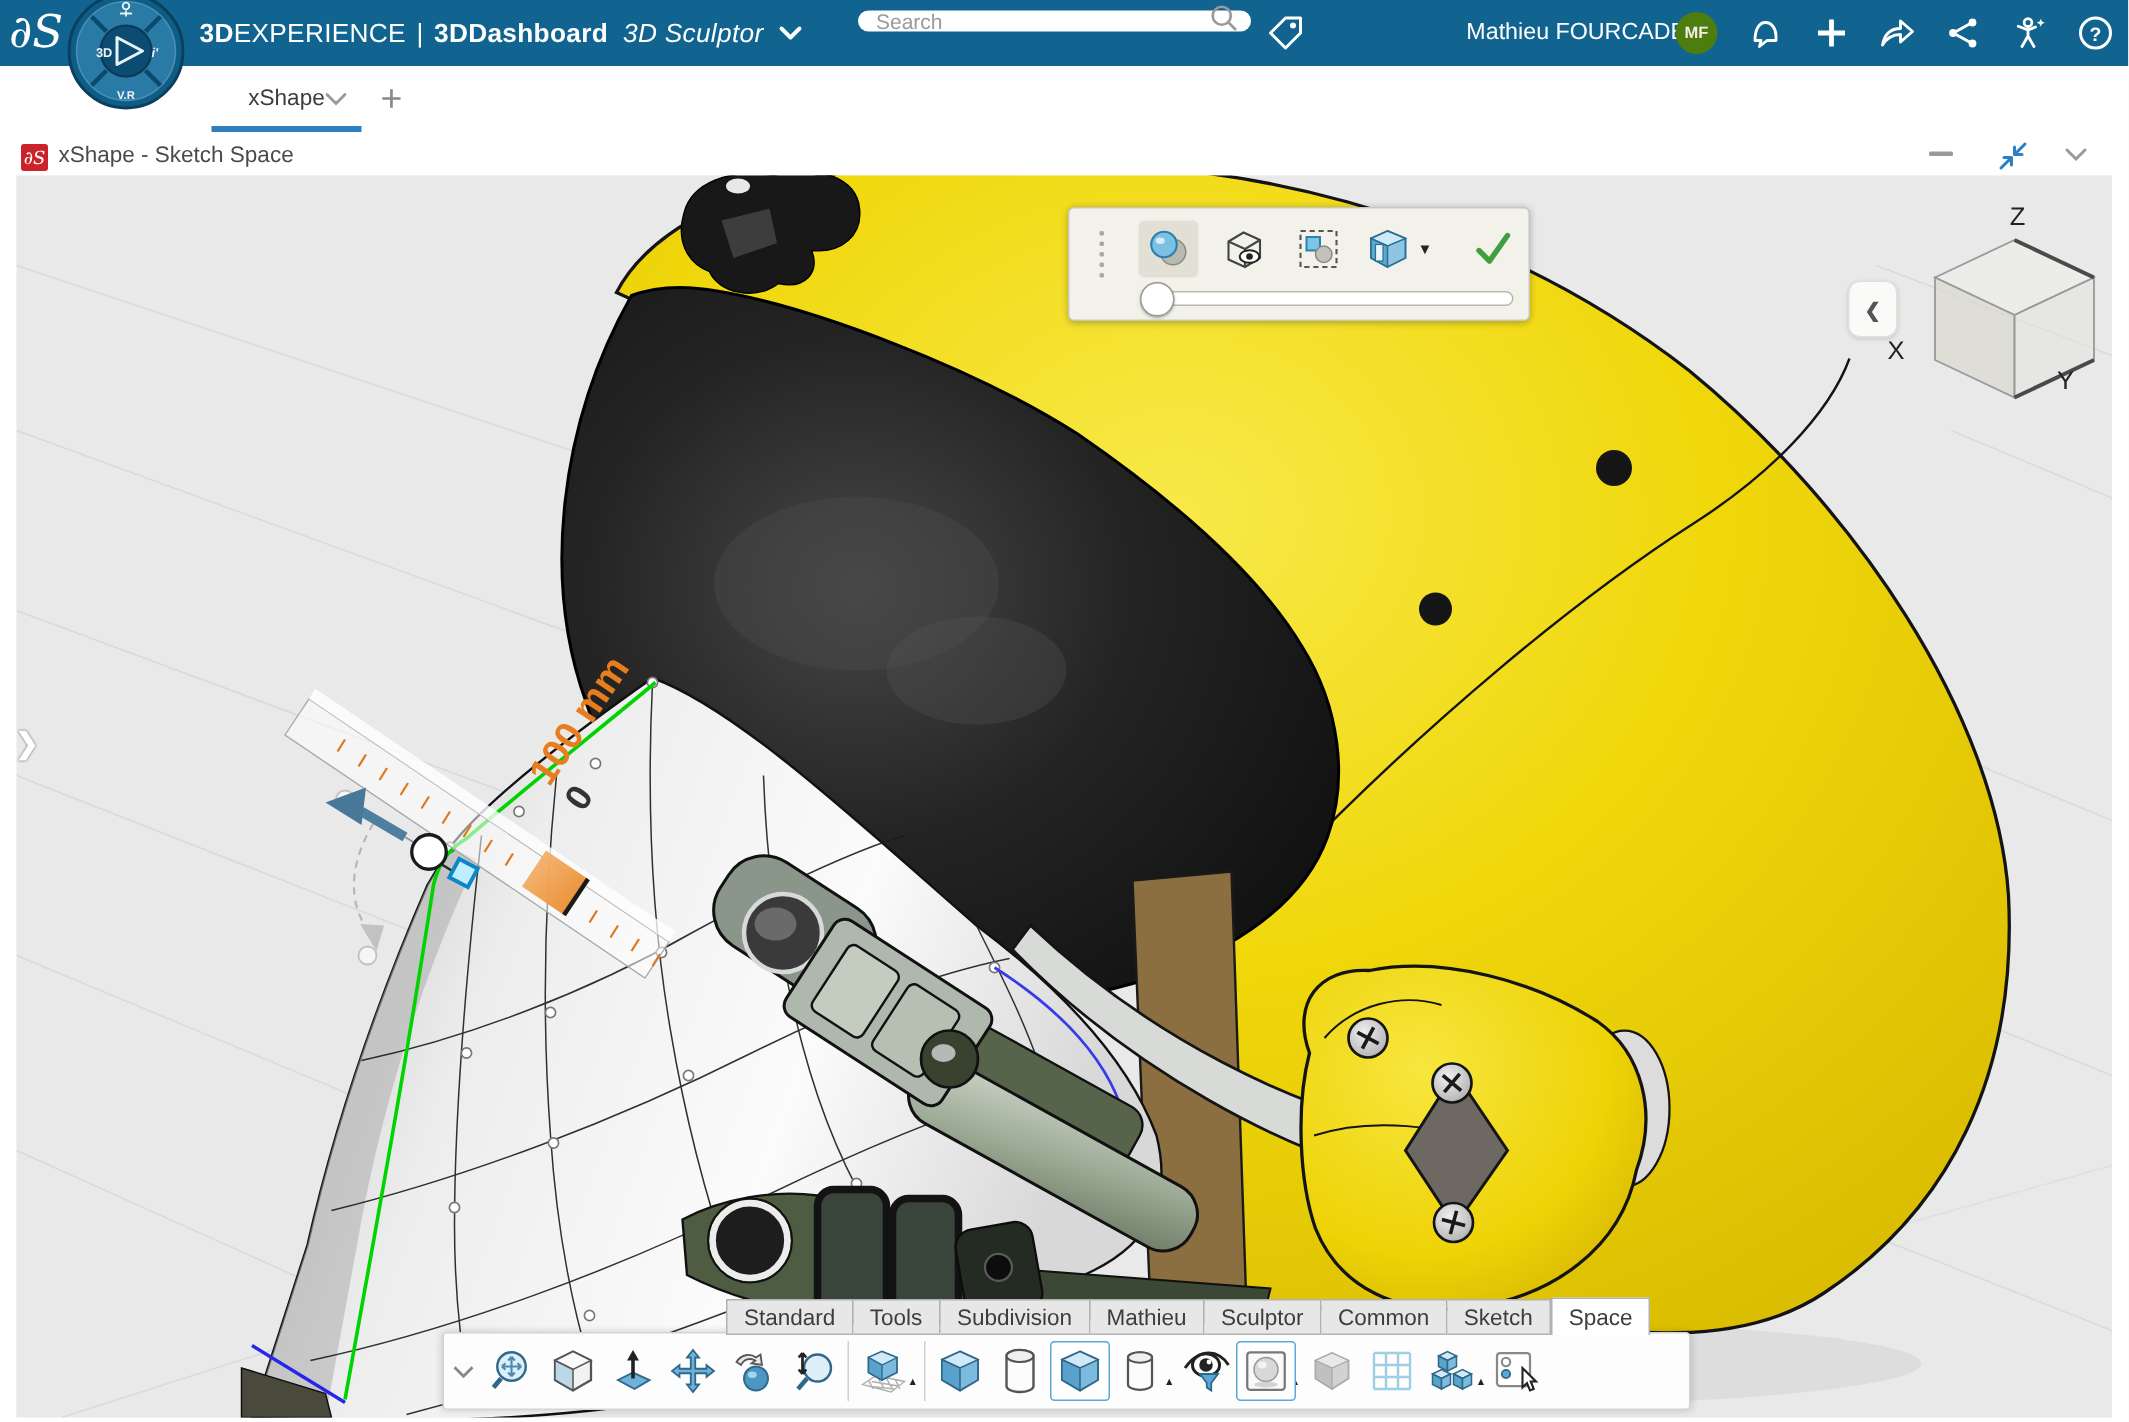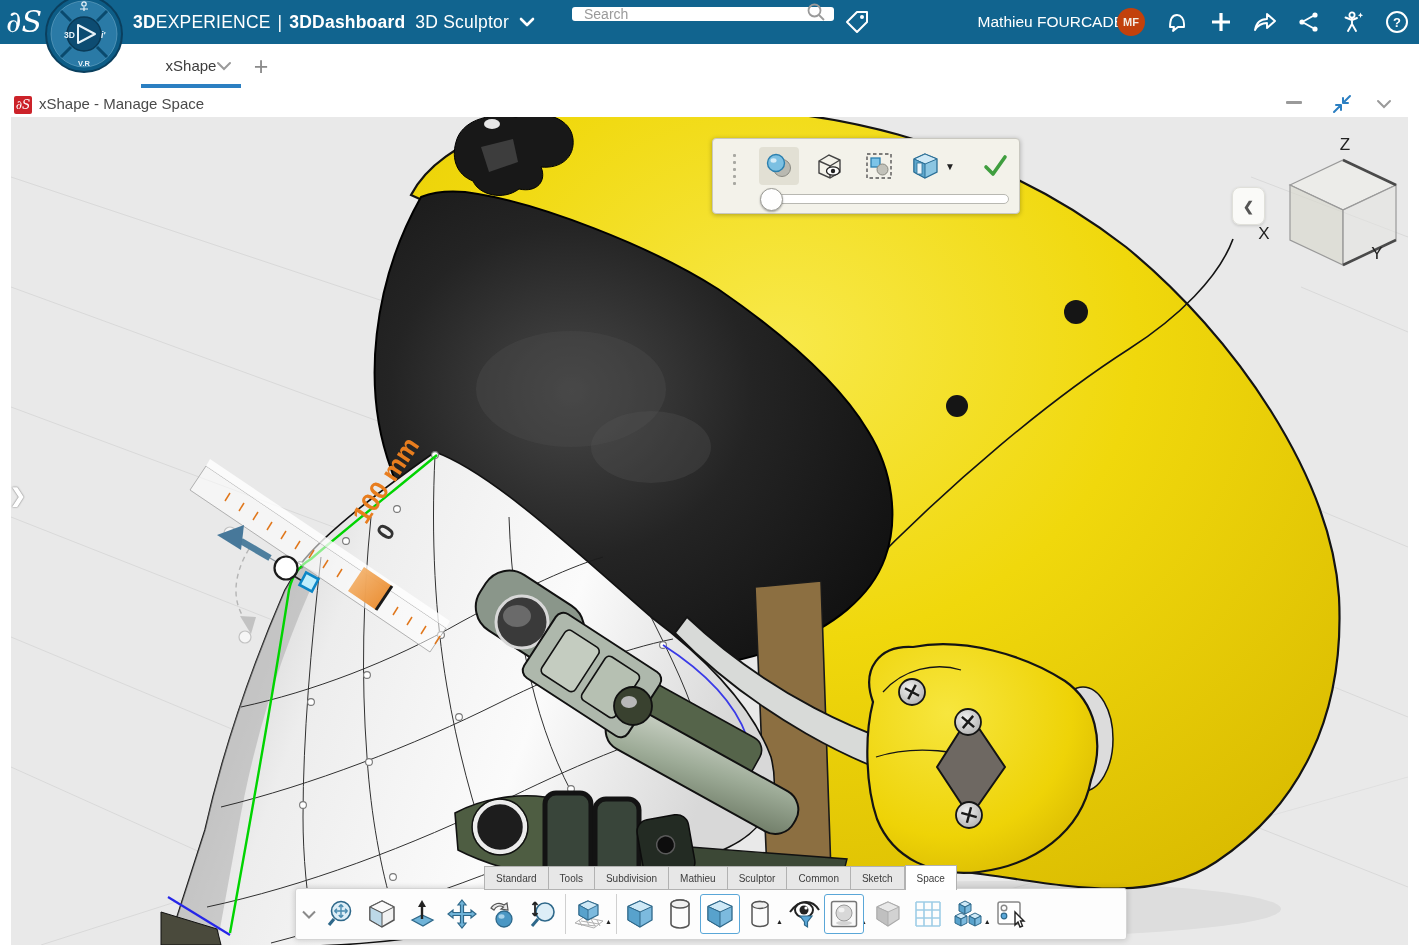--- a/index.html
+++ b/index.html
@@ -6,29 +6,29 @@
   body{font-family:"Liberation Sans",sans-serif;-webkit-font-smoothing:antialiased;}
   #stage{position:relative;width:1419px;height:948px;overflow:hidden;background:#fff;}
   .abs{position:absolute;}
   
   #topbar{left:0;top:0;width:1419px;height:44px;background:#11648f;color:#fff;}
   #brand-logo{left:6px;top:4px;width:44px;height:38px;color:#fff;font:italic 30px "DejaVu Serif",serif;line-height:36px;}
   #compass{left:45px;top:-6px;width:78px;height:84px;z-index:30;}
   #title-wrap{left:133px;top:0;height:44px;display:flex;align-items:center;font-size:17.5px;letter-spacing:.2px;}
   #title-wrap b{font-weight:bold;}
   #title-wrap .sep{margin:0 7px;font-weight:300;}
-  #title-wrap .appname{margin-left:10px;}
+  #title-wrap .appname{margin-left:10px;font-style:italic;}
   #title-chevron{margin-left:10px;}
-  #search-box{left:572px;top:7px;width:262px;height:14px;background:#fff;border-radius:3px;display:flex;align-items:center;}
+  #search-box{left:572px;top:7px;width:262px;height:14px;background:#fff;border-radius:14px;display:flex;align-items:center;}
   #search-box input{border:0;outline:none;flex:1;margin-left:10px;font-size:14px;color:#333;background:transparent;font-family:inherit;}
   #search-box input::placeholder{color:#9a9a9a;}
   #search-icon{margin-right:8px;}
   #tag-btn{left:843px;top:8px;width:28px;height:28px;}
   #user-name{right:295px;top:0;height:44px;display:flex;align-items:center;font-size:15.5px;color:#fff;}
-  #avatar{left:1117px;top:8px;width:28px;height:28px;border-radius:50%;background:#c2410c;color:#f3ede4;font-size:11px;font-weight:bold;display:flex;align-items:center;justify-content:center;}
+  #avatar{left:1117px;top:8px;width:28px;height:28px;border-radius:50%;background:#4d7c0f;color:#f3ede4;font-size:11px;font-weight:bold;display:flex;align-items:center;justify-content:center;}
   .tb-ic{top:8px;width:28px;height:28px;display:flex;align-items:center;justify-content:center;cursor:pointer;}
   
   #tabstrip{left:0;top:44px;width:1412px;height:44px;background:#fff;border-bottom:1px solid #14532d;}
   #tab-xshape{left:141px;top:0;width:100px;height:43px;display:flex;align-items:center;justify-content:center;font-size:15px;color:#3c3c3c;}
   #tab-underline{left:141px;top:40px;width:100px;height:4px;background:#2b7fc2;}
   #tab-chevron{left:213px;top:12px;width:22px;height:20px;display:flex;align-items:center;justify-content:center;}
   #add-tab{left:248px;top:8px;width:26px;height:28px;color:#8a8a8a;font-size:25px;font-weight:300;display:flex;align-items:center;justify-content:center;}
   
   #appheader{left:0;top:88px;width:1419px;height:29px;background:#fff;}
   #xshape-icon{left:14px;top:96px;width:18px;height:18px;background:#cc2229;border-radius:2px;color:#fff;font:italic 12px "DejaVu Serif",serif;display:flex;align-items:center;justify-content:center;}
@@ -47,21 +47,21 @@
   .fbtn.sel{background:#e2e0d4;}
   #f-caret{position:absolute;left:232px;top:22px;font-size:10px;color:#222;cursor:pointer;}
   #f-check{position:absolute;left:265px;top:10px;width:34px;height:34px;display:flex;align-items:center;justify-content:center;cursor:pointer;}
   #f-slider{position:absolute;left:48px;top:55px;width:246px;height:8px;background:#fff;border:1px solid #b8b8b2;border-radius:5px;cursor:pointer;}
   #f-handle{position:absolute;left:-2px;top:-7px;width:21px;height:21px;border-radius:50%;background:#fefefe;border:1px solid #9a9a94;box-shadow:0 1px 2px rgba(0,0,0,.3);}
   
   #expand-left{left:10px;top:484px;width:26px;height:28px;font-size:19px;font-weight:bold;color:#fff;text-shadow:0 0 2px #8a8a8a,0 0 1px #777;cursor:pointer;}
   #collapse-right{left:1232px;top:187px;width:31px;height:36px;background:rgba(252,252,250,.9);border:1px solid #e0e0da;border-radius:8px;box-shadow:0 1px 3px rgba(0,0,0,.15);display:flex;align-items:center;justify-content:center;color:#555;font-size:13px;font-weight:bold;cursor:pointer;}
   
   #ribbon{left:484px;top:865px;display:flex;align-items:flex-end;z-index:15;}
-  .rtab{height:22px;padding:0 11px;display:flex;align-items:center;background:#e7e7e7;border:1px solid #b2b2b2;border-left:none;font-size:10px;color:#3d3d3d;cursor:pointer;white-space:nowrap;}
+  .rtab{height:22px;padding:0 11px;display:flex;align-items:center;background:#e7e7e7;border:1px solid #b2b2b2;border-left:none;font-size:15px;color:#3d3d3d;cursor:pointer;white-space:nowrap;}
   .rtab:first-child{border-left:1px solid #b2b2b2;}
   .rtab.active{background:#fff;height:24px;border-bottom:none;border-left:1px solid #b2b2b2;position:relative;z-index:2;}
   
   #btoolbar{left:295px;top:888px;width:830px;height:50px;background:#fdfdfd;border:1px solid #d4d4d4;border-radius:3px;box-shadow:0 0 6px rgba(0,0,0,.18);display:flex;align-items:center;z-index:14;}
   #bt-collapse{width:26px;display:flex;justify-content:center;color:#8a8a8a;cursor:pointer;}
   .bic{width:40px;height:40px;display:flex;align-items:center;justify-content:center;cursor:pointer;position:relative;flex:0 0 auto;}
   .bic.sel{border:1.5px solid #5aa7d8;border-radius:3px;background:#fff;width:38px;height:38px;}
   .bsep{width:1px;height:40px;background:#d0d0d0;margin:0 3px;flex:0 0 auto;}
   .bcaret{font-size:7px;color:#222;margin:14px 1px 0 -4px;cursor:pointer;flex:0 0 auto;}
 </style>
@@ -168,21 +168,21 @@
       <svg width="14" height="10" viewBox="0 0 14 10">
           <path d="M1 2 L7 8 L13 2" fill="none" stroke="#9a9a9a" stroke-width="2" stroke-linecap="round"></path>
         </svg>
     </div>
     <div class="abs" id="add-tab">+</div>
     <div class="abs" id="tab-underline"></div>
   </div>
 
   <div class="abs" id="appheader"></div>
   <div class="abs" id="xshape-icon">∂S</div>
-  <div class="abs" id="app-title">xShape - Manage Space</div>
+  <div class="abs" id="app-title">xShape - Sketch Space</div>
   <div class="abs" id="min-btn"></div>
   <div class="abs" id="resize-btn">
     <svg width="20" height="20" viewBox="0 0 20 20">
         <path d="M18 2 L11 9 M11 9 L11 4 M11 9 L16 9 M2 18 L9 11 M9 11 L4 11 M9 11 L9 16" stroke="#2b7fc2" stroke-width="2" stroke-linecap="round"></path>
       </svg>
   </div>
   <div class="abs" id="hdr-chevron">
     <svg width="16" height="11" viewBox="0 0 16 11">
         <path d="M2 2 L8 8 L14 2" fill="none" stroke="#9a9a9a" stroke-width="2" stroke-linecap="round"></path>
       </svg>

